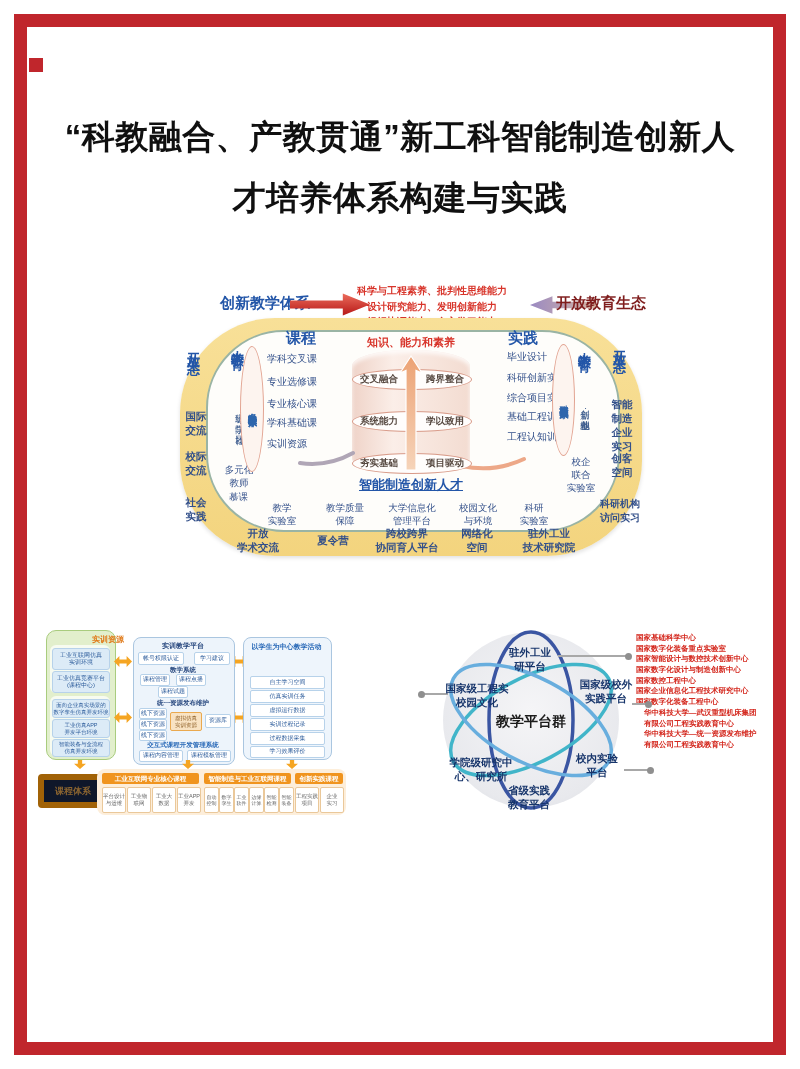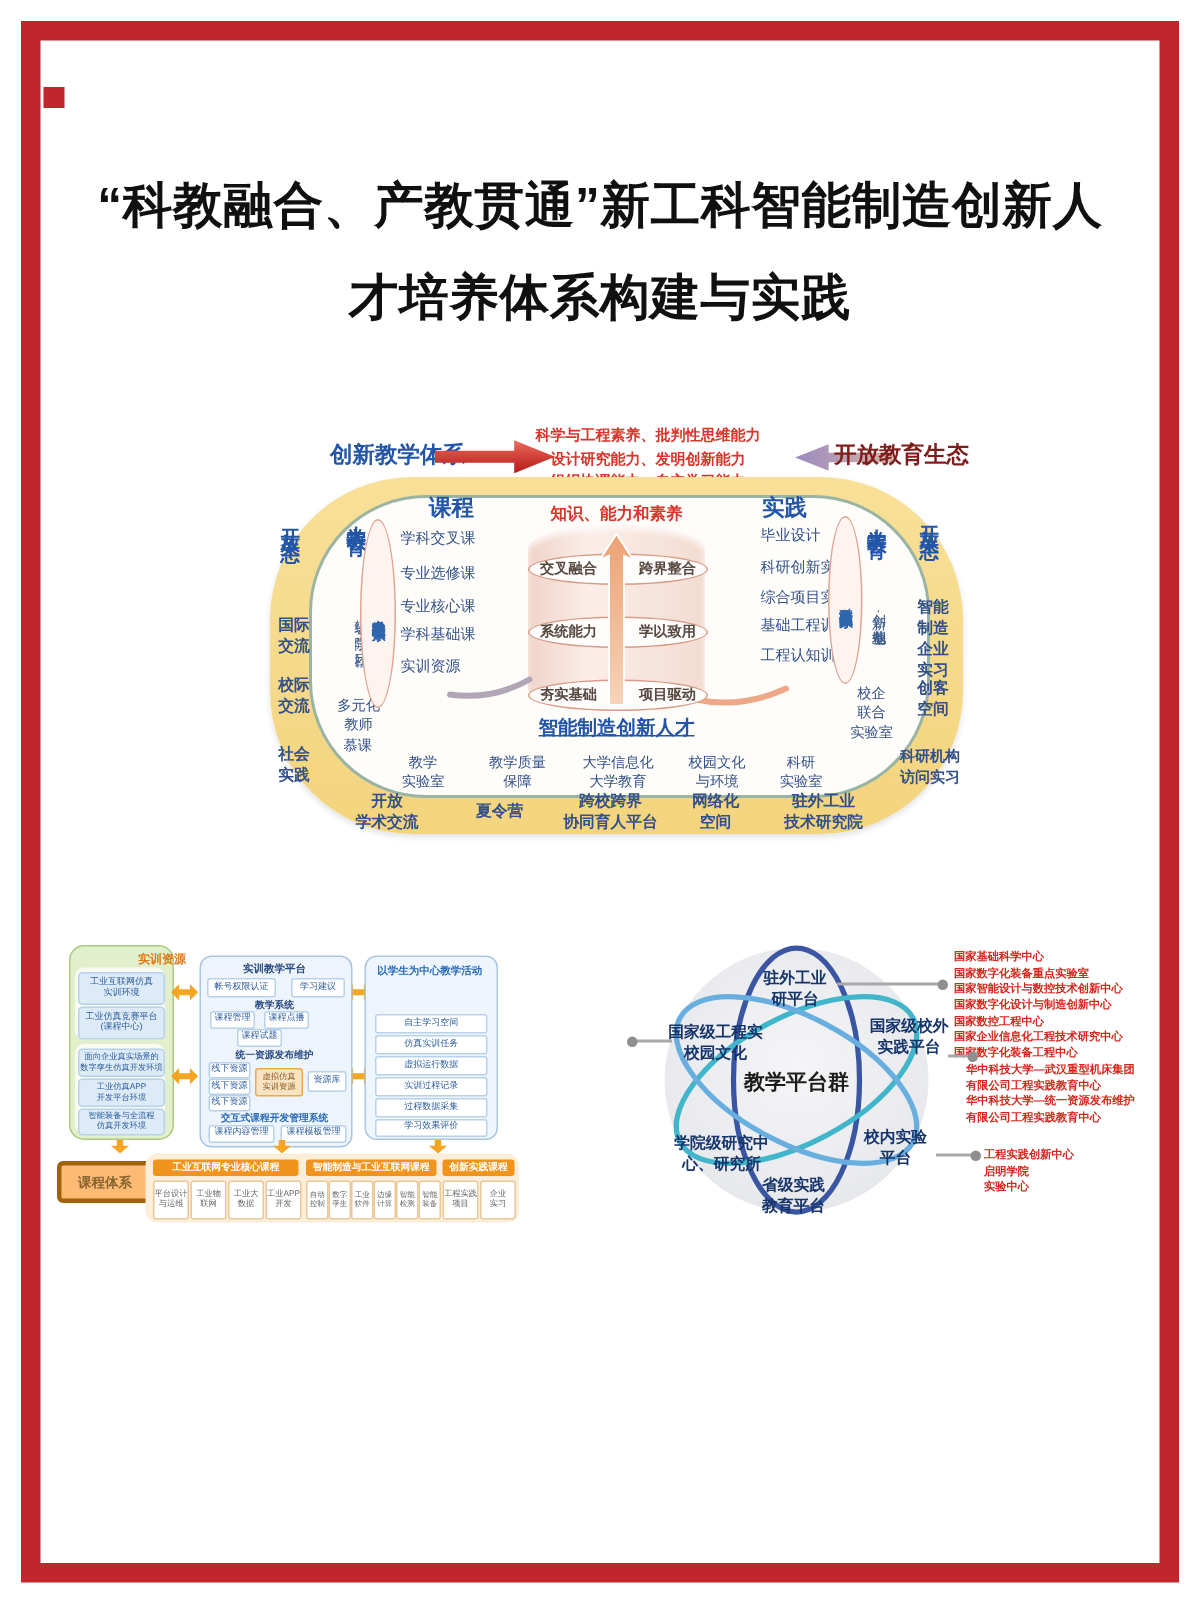--- a/index.html
+++ b/index.html
@@ -158,21 +158,21 @@
   <div class="abs ctr b f105 nv" style="left:608px;top:452px;width:28px;" data-bind="framework.band_right.items.1">创客
 空间</div>
   <div class="abs ctr b f10 nv" style="left:596px;top:497px;width:48px;" data-bind="framework.band_right.items.2">科研机构
 访问实习</div>
 
   <div class="abs ctr f95 nv" style="left:262px;top:502px;width:40px;" data-bind="framework.support_inner.0">教学
 实验室</div>
   <div class="abs ctr f95 nv" style="left:322px;top:502px;width:46px;" data-bind="framework.support_inner.1">教学质量
 保障</div>
   <div class="abs ctr f95 nv" style="left:384px;top:502px;width:56px;" data-bind="framework.support_inner.2">大学信息化
-大学教育</div>
+管理平台</div>
   <div class="abs ctr f95 nv" style="left:454px;top:502px;width:48px;" data-bind="framework.support_inner.3">校园文化
 与环境</div>
   <div class="abs ctr f95 nv" style="left:514px;top:502px;width:40px;" data-bind="framework.support_inner.4">科研
 实验室</div>
 
   <div class="abs ctr b f105 nv" style="left:232px;top:527px;width:52px;" data-bind="framework.support_outer.0">开放
 学术交流</div>
   <div class="abs ctr b f105 nv" style="left:312px;top:534px;width:42px;" data-bind="framework.support_outer.1">夏令营</div>
   <div class="abs ctr b f105 nv" style="left:374px;top:527px;width:66px;" data-bind="framework.support_outer.2">跨校跨界
 协同育人平台</div>
@@ -226,21 +226,21 @@
   <div class="box-w abs f6" style="left:250px;top:690px;width:73px;height:11px;" data-bind="training.activity.items.1">仿真实训任务</div>
   <div class="box-w abs f6" style="left:250px;top:704px;width:73px;height:11px;" data-bind="training.activity.items.2">虚拟运行数据</div>
   <div class="box-w abs f6" style="left:250px;top:718px;width:73px;height:11px;" data-bind="training.activity.items.3">实训过程记录</div>
   <div class="box-w abs f6" style="left:250px;top:732px;width:73px;height:11px;" data-bind="training.activity.items.4">过程数据采集</div>
   <div class="box-w abs f6" style="left:250px;top:746px;width:73px;height:10px;" data-bind="training.activity.items.5">学习效果评价</div>
 
   <div class="arr-d" style="left:74px;top:760px;"></div>
   <div class="arr-d" style="left:182px;top:760px;"></div>
   <div class="arr-d" style="left:286px;top:760px;"></div>
 
-  <div class="abs ctr b f9" style="left:38px;top:774px;width:58px;height:22px;background:#fdba74;border:3px solid #a16207;border-radius:4px;color:#8a6430;line-height:22px;white-space:normal;" data-bind="training.bar.label">课程体系</div>
+  <div class="abs ctr b f9" style="left:38px;top:774px;width:58px;height:22px;background:#0f172a;border:6px solid #a16207;border-radius:4px;color:#8a6430;line-height:22px;white-space:normal;" data-bind="training.bar.label">课程体系</div>
   <div class="abs" style="left:97px;top:769px;width:249px;height:46px;background:#fdeeda;border-radius:8px;"></div>
 
   <div class="hbar abs b f65" style="left:102px;top:773px;width:97px;height:11px;line-height:11px;white-space:normal;" data-bind="training.bar.groups.0.title">工业互联网专业核心课程</div>
   <div class="box-w abs f55" style="left:102px;top:787px;width:22px;height:24px;border-color:#eac89a;color:#666;" data-bind="training.bar.groups.0.items.0">平台设计
 与运维</div>
   <div class="box-w abs f55" style="left:127px;top:787px;width:22px;height:24px;border-color:#eac89a;color:#666;" data-bind="training.bar.groups.0.items.1">工业物
 联网</div>
   <div class="box-w abs f55" style="left:152px;top:787px;width:22px;height:24px;border-color:#eac89a;color:#666;" data-bind="training.bar.groups.0.items.2">工业大
 数据</div>
   <div class="box-w abs f55" style="left:177px;top:787px;width:22px;height:24px;border-color:#eac89a;color:#666;" data-bind="training.bar.groups.0.items.3">工业APP
@@ -312,18 +312,13 @@
     <div data-bind="platforms.ann_national.6">国家数字化装备工程中心</div>
   </div>
 
   <div class="ann" style="left:644px;top:708px;width:138px;line-height:1.5;">
     <div data-bind="platforms.ann_external.0">华中科技大学—武汉重型机床集团</div>
     <div data-bind="platforms.ann_external.1">有限公司工程实践教育中心</div>
     <div data-bind="platforms.ann_external.2">华中科技大学—统一资源发布维护</div>
     <div data-bind="platforms.ann_external.3">有限公司工程实践教育中心</div>
   </div>
 
-  <div class="ann" style="left:656px;top:765px;width:110px;line-height:1.55;">
-    <div data-bind="platforms.ann_campus.0">工程实践创新中心</div>
-    <div data-bind="platforms.ann_campus.1">启明学院</div>
-    <div data-bind="platforms.ann_campus.2">实验中心</div>
-  </div>
 </div>
 
 </body></html>

